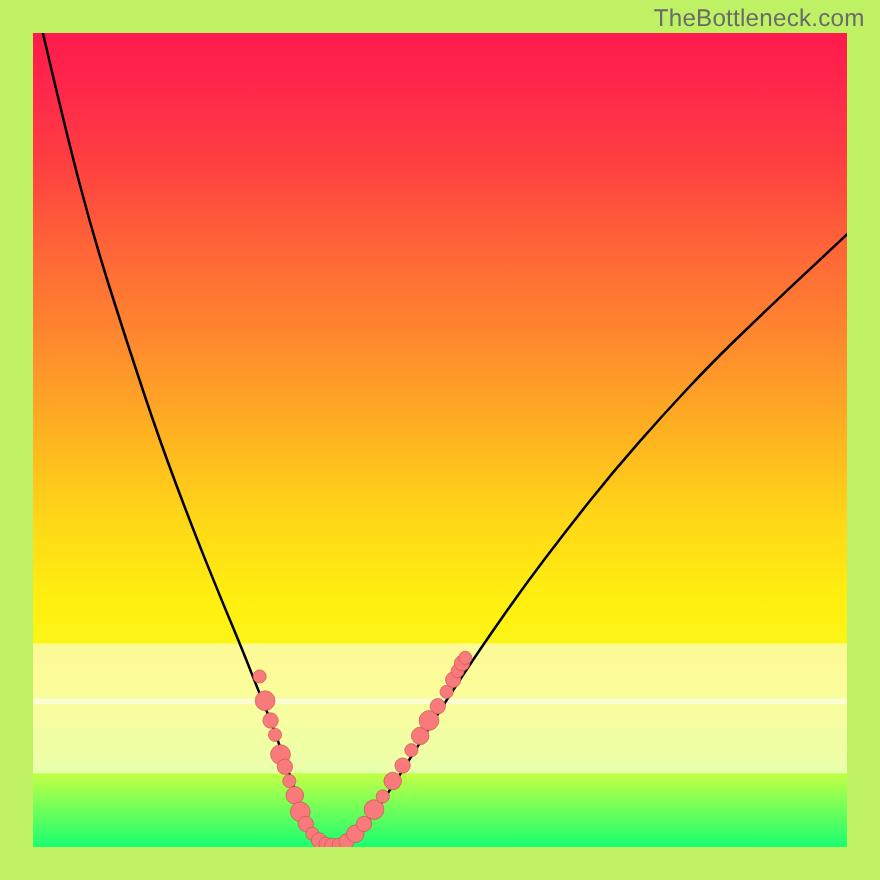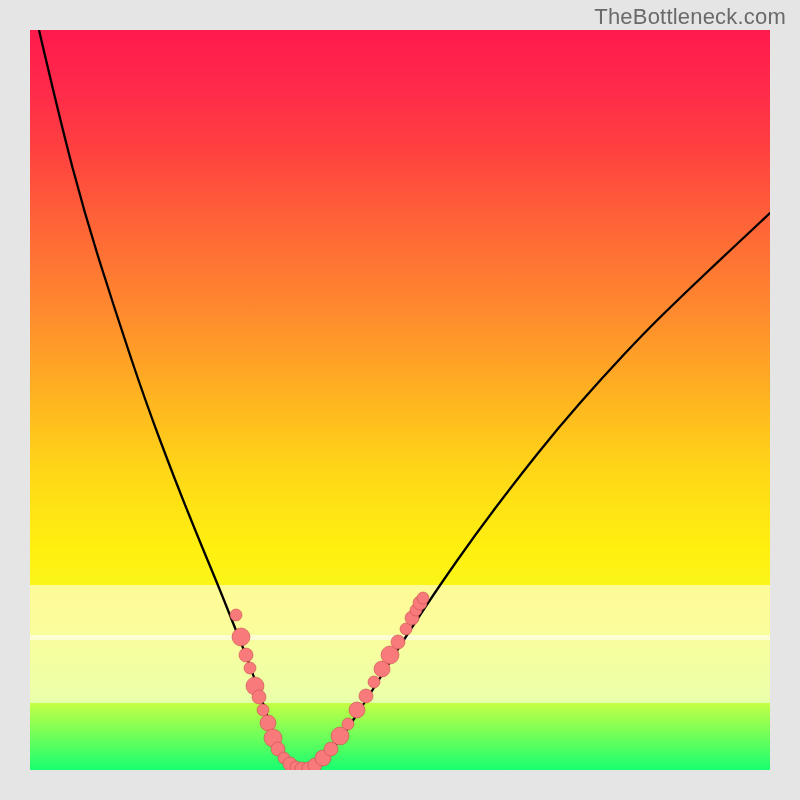--- a/index.html
+++ b/index.html
@@ -10,21 +10,21 @@
     background: #000;
     overflow: hidden;
     font-family: Arial, Helvetica, sans-serif;
   }
   .frame {
     position: absolute;
     left: 0;
     top: 0;
     width: 800px;
     height: 800px;
-    background: #e5e5e5;
+    background: #bef264;
   }
   .plot {
     position: absolute;
     left: 30px;
     top: 30px;
     width: 740px;
     height: 740px;
     background: linear-gradient(to bottom,
       #ff1a4d 0%,
       #ff2a4a 8%,

